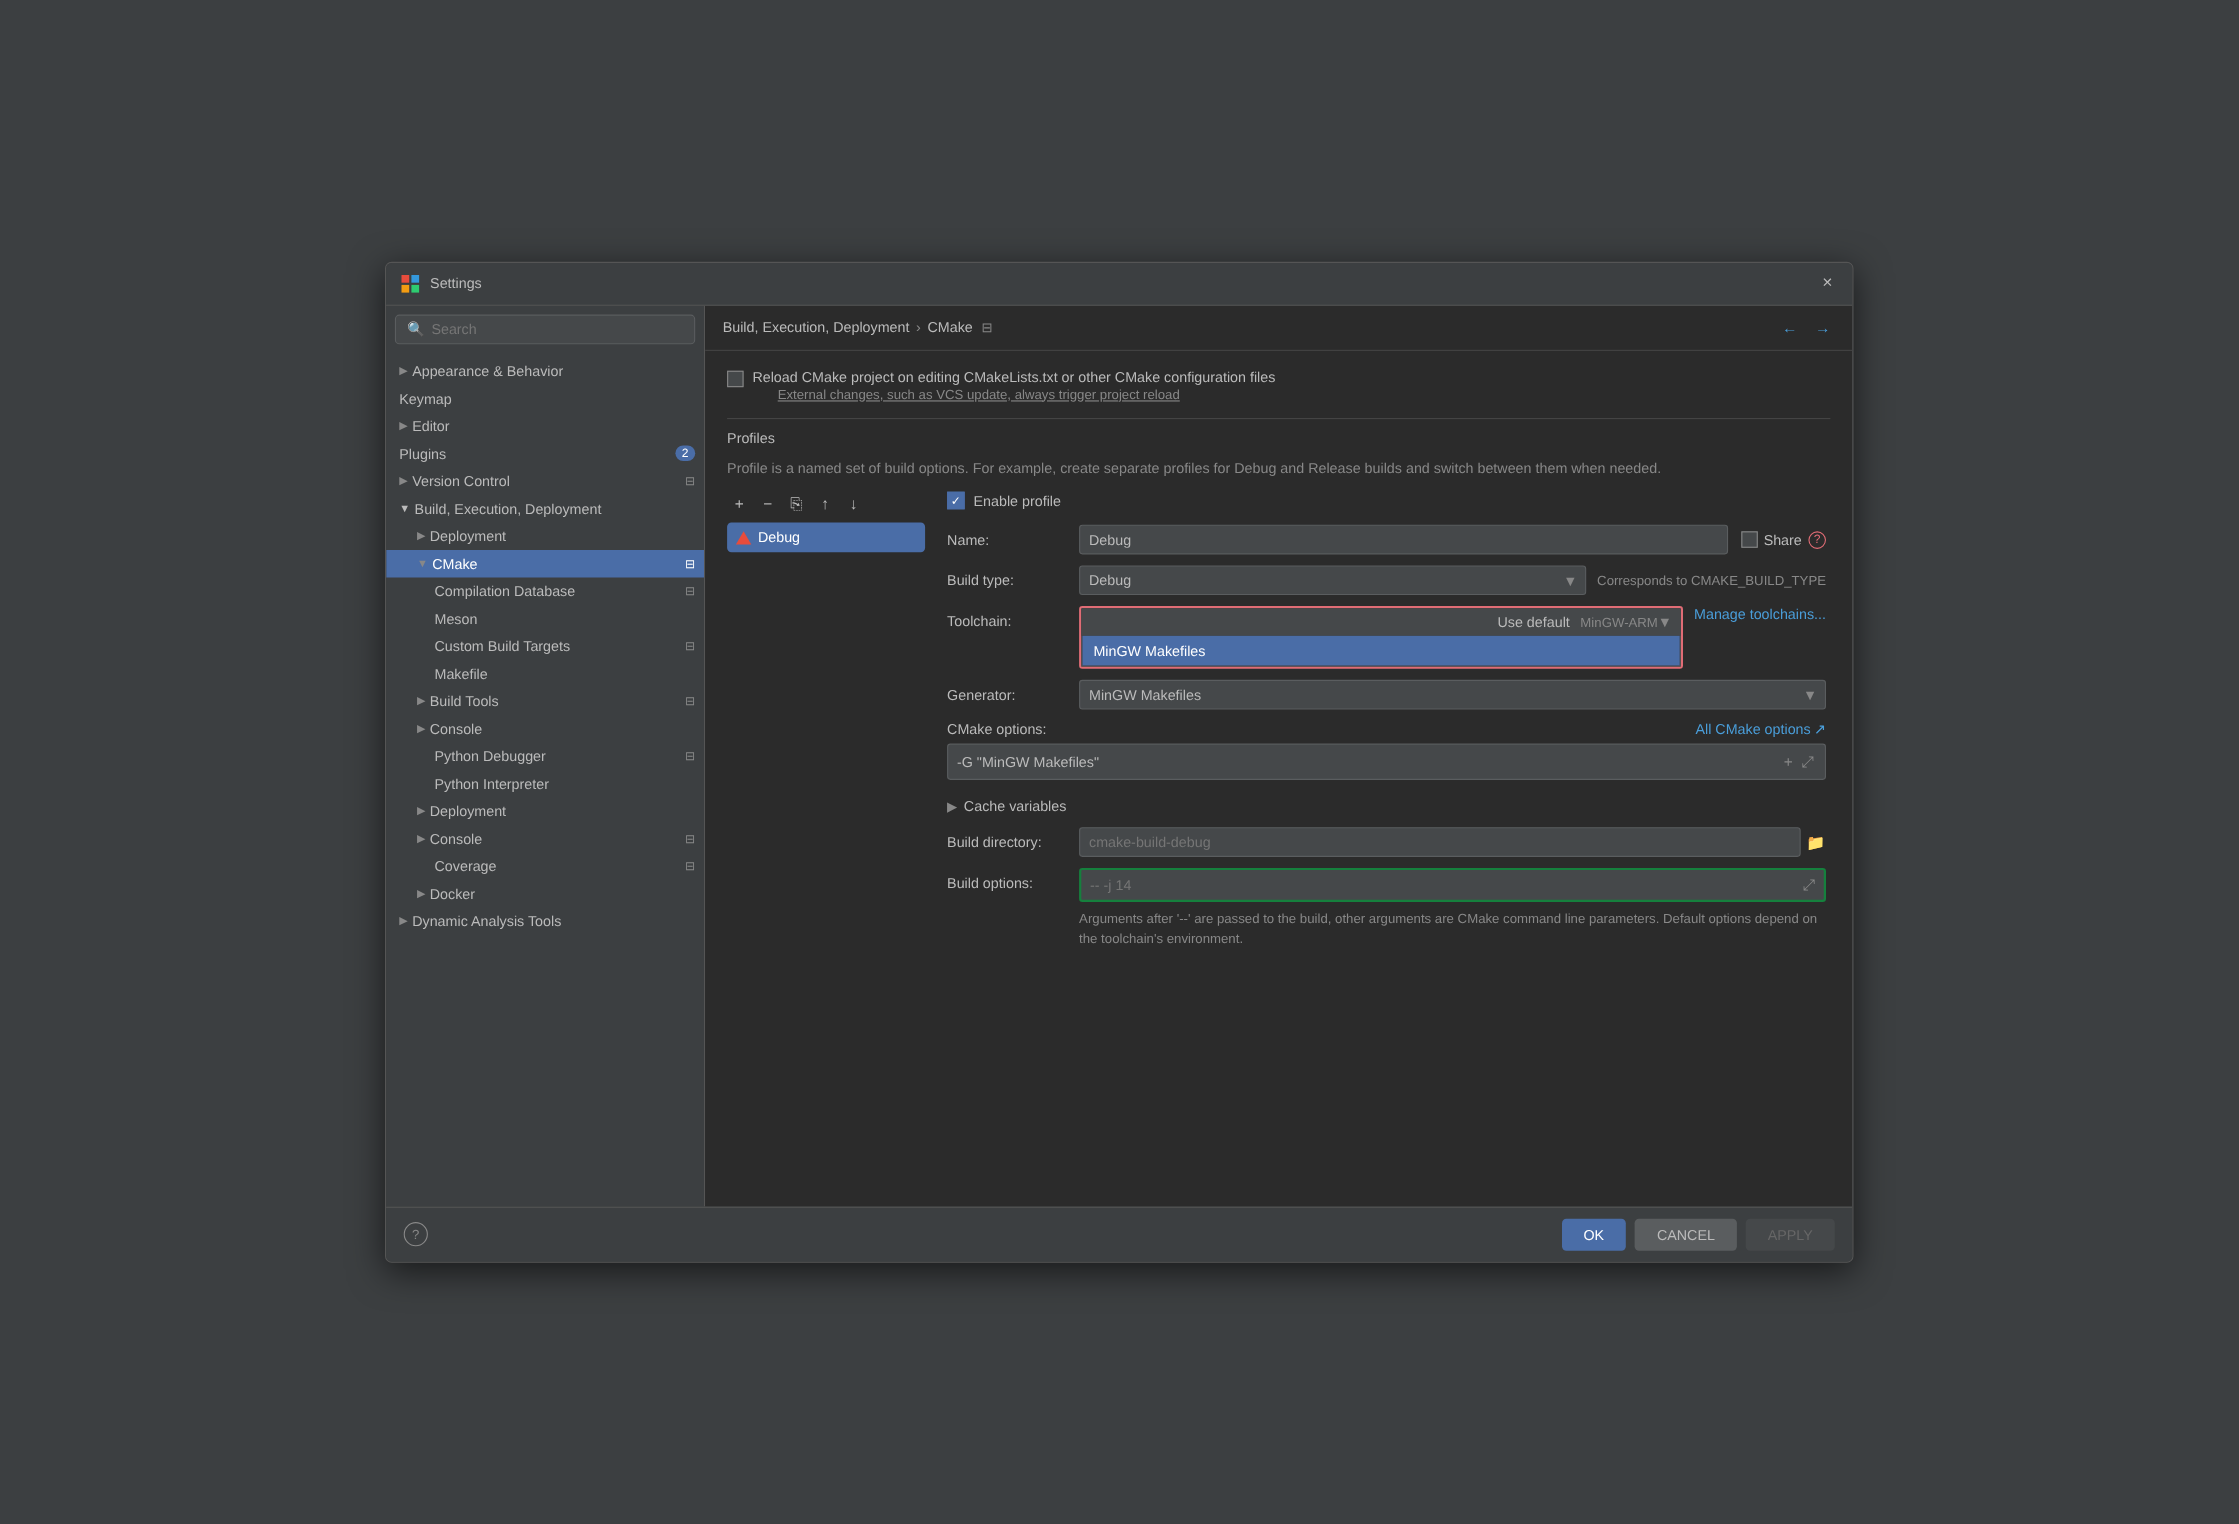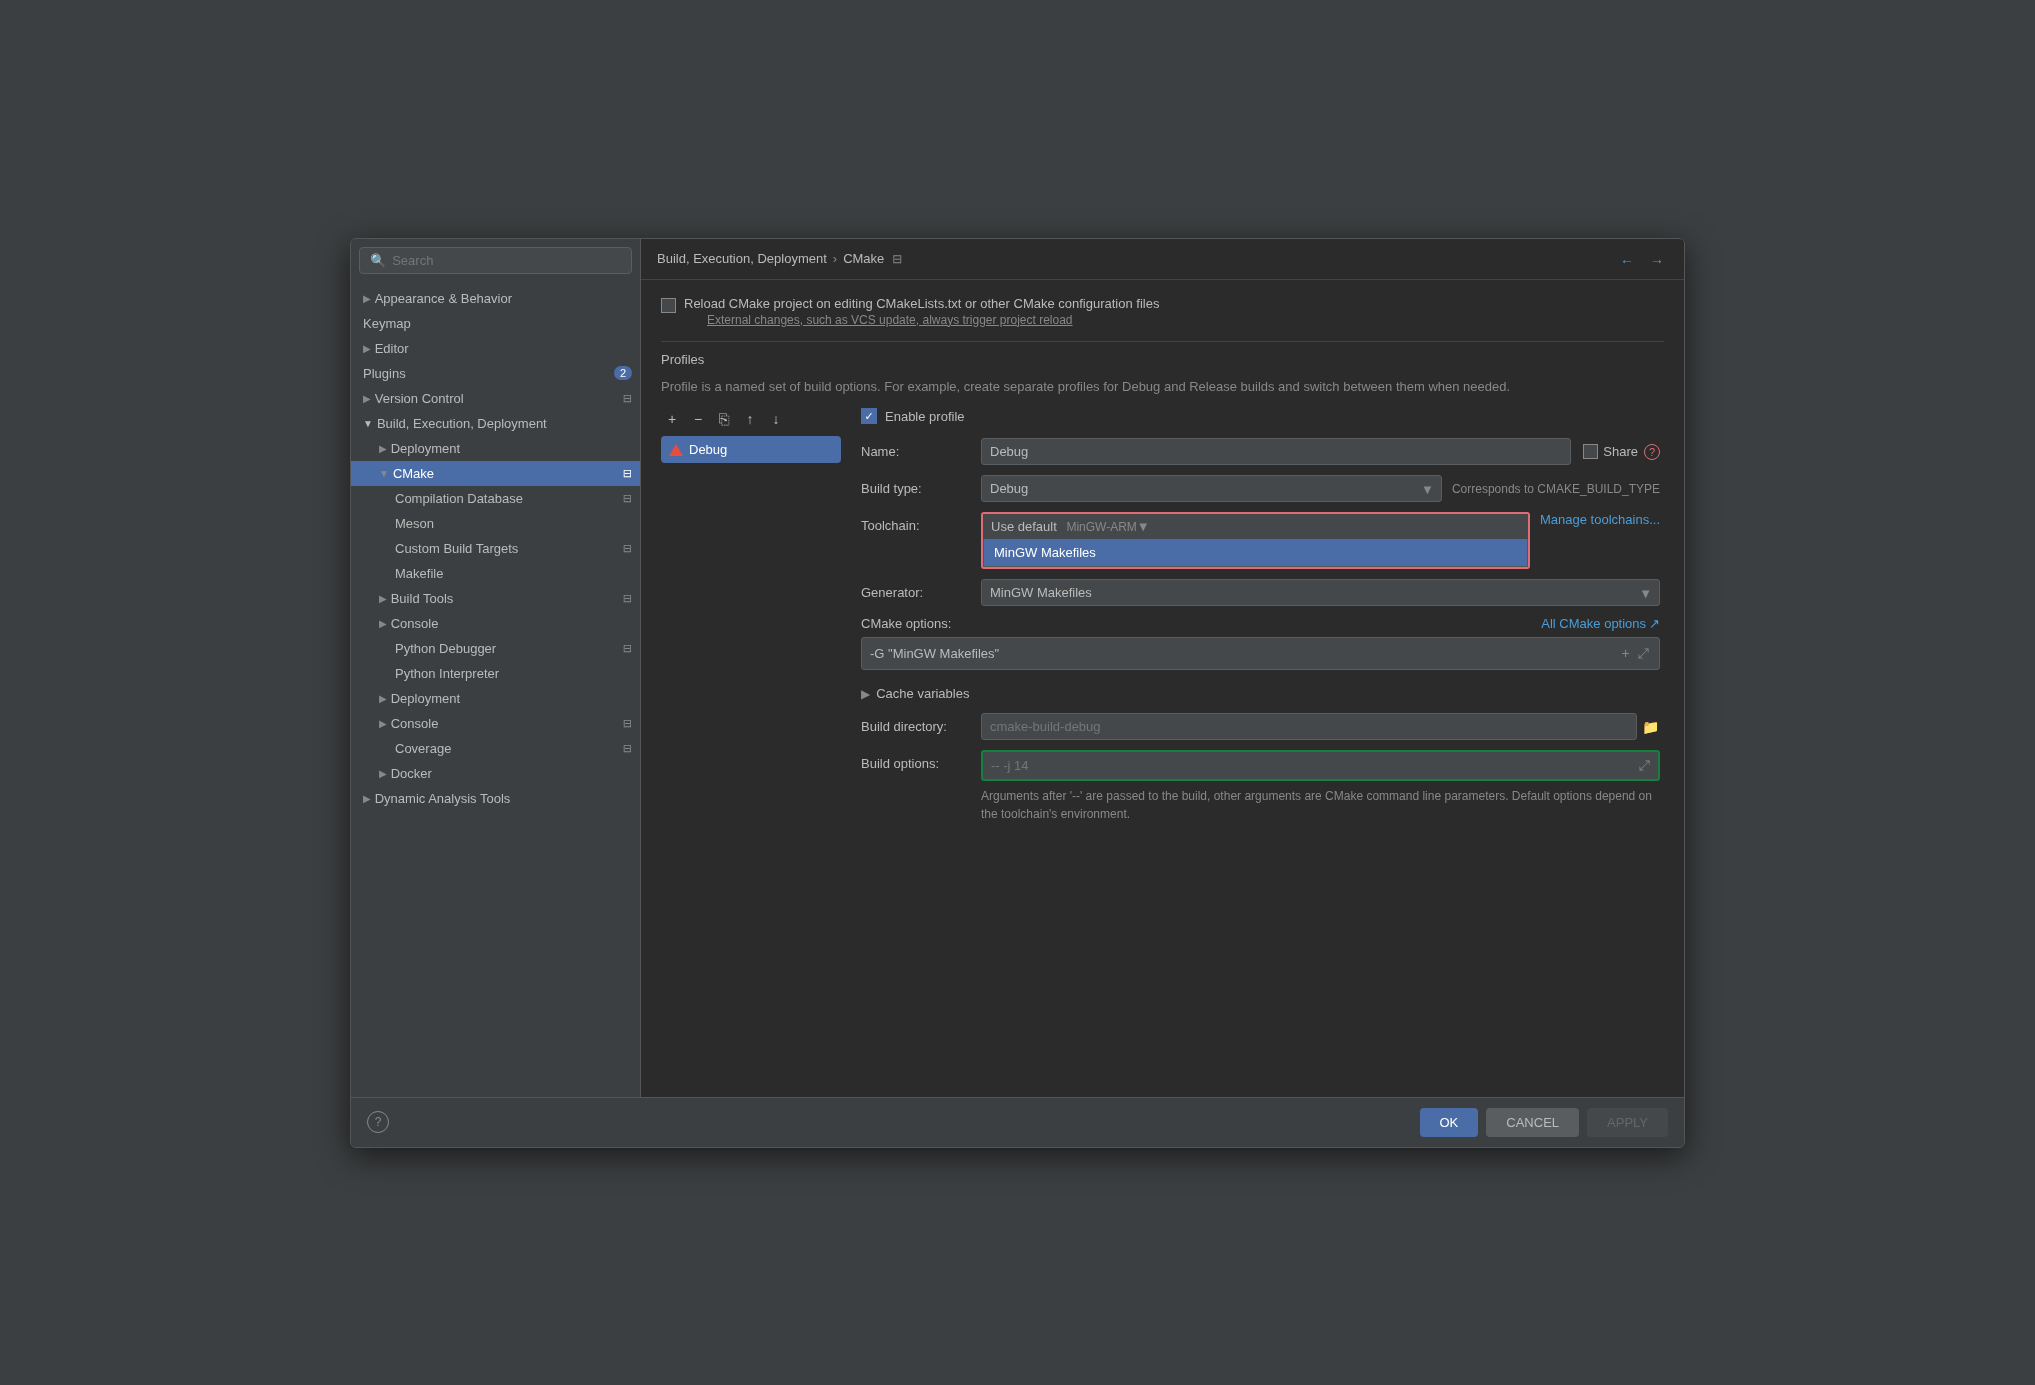--- a/index.html
+++ b/index.html
@@ -368,21 +368,21 @@
       overflow: visible;
       position: relative;
       z-index: 10;
     }
     .toolchain-selected {
       display: flex;
       align-items: center;
       padding: 5px 8px;
       cursor: pointer;
       background: #45484a;
-      justify-content: flex-start;
+      justify-content: flex-end;
     }
     .toolchain-selected-text { color: #bbbbbb; }
     .toolchain-selected-hint { color: #888; font-size: 12px; margin-left: 6px; }
     .toolchain-dropdown-arrow { color: #888; }
     .toolchain-options {
       background: #3c3f41;
       border: 1px solid #555;
       border-top: none;
     }
     .toolchain-option {
@@ -570,20 +570,32 @@
       border-bottom: 12px solid #e74c3c;
       margin-right: 6px;
       flex-shrink: 0;
     }
   </style>
 </head>
 <body>
 
 <div class="dialog">
 
+  <div class="title-bar">
+    <div class="title-bar-icon">
+      <svg width="18" height="18" viewBox="0 0 18 18">
+        <rect x="1" y="1" width="7" height="7" fill="#E74C3C"></rect>
+        <rect x="10" y="1" width="7" height="7" fill="#3498DB"></rect>
+        <rect x="1" y="10" width="7" height="7" fill="#F39C12"></rect>
+        <rect x="10" y="10" width="7" height="7" fill="#2ECC71"></rect>
+      </svg>
+    </div>
+    <span class="title-bar-title">Settings</span>
+    <span class="title-bar-close">×</span>
+  </div>
 
   <div class="content-area">
 
     <div class="sidebar">
       <div class="search-box">
         <span style="margin-right:6px; color:#888;">🔍</span>
         <input type="text" placeholder="Search" style="">
       </div>
       <div class="sidebar-items">
 

